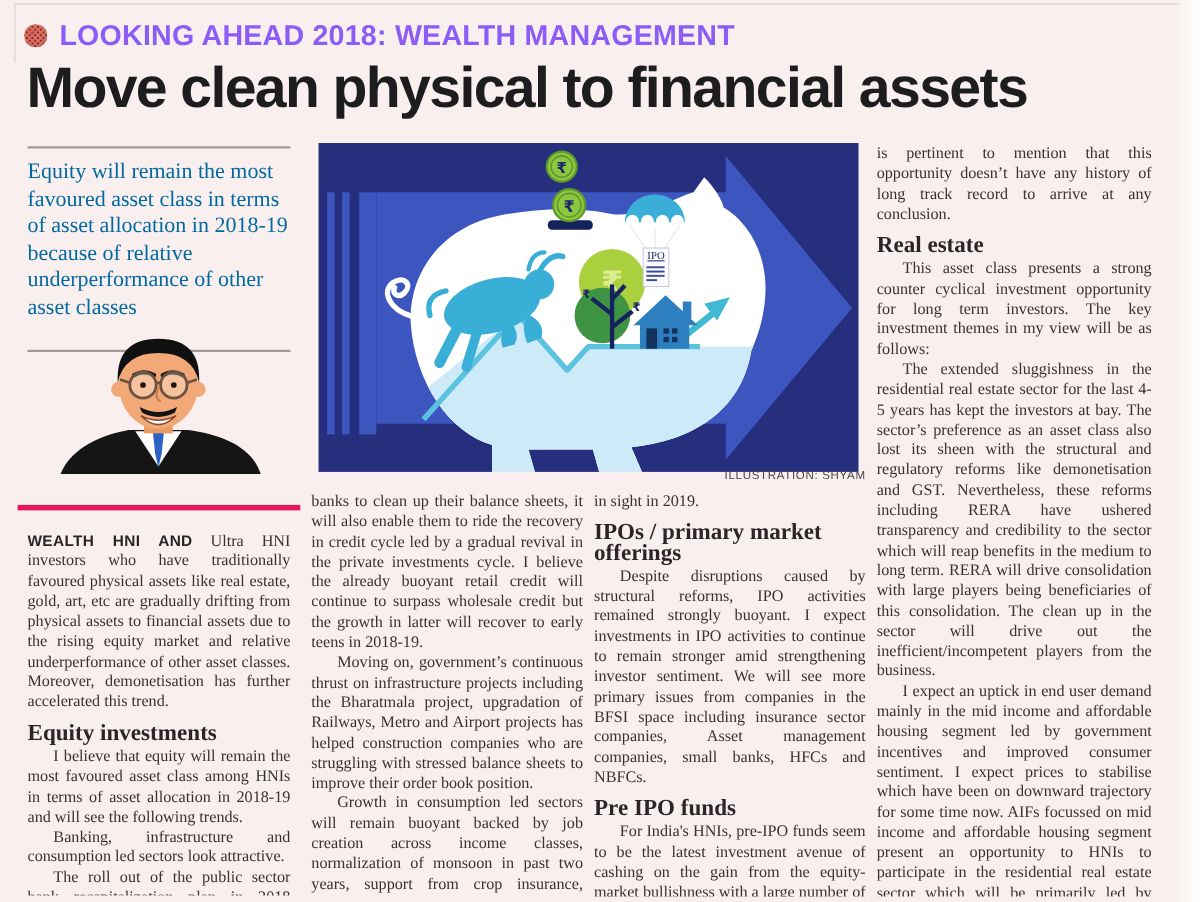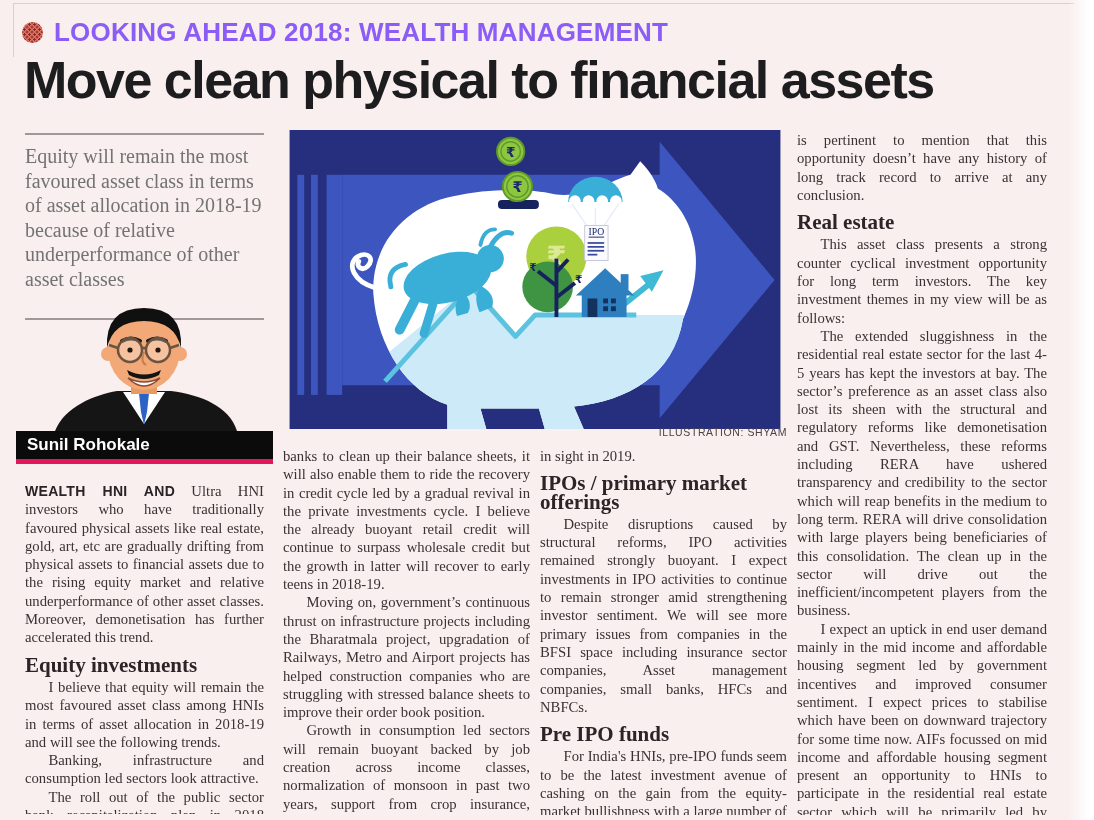--- a/index.html
+++ b/index.html
@@ -24,21 +24,21 @@
     background-color:#df7468; }
   .kicker-text{ font-family:"Liberation Sans", sans-serif; font-weight:700;
     font-size:26px; letter-spacing:0.2px; color:#8b5cf6; white-space:nowrap; }
   .headline{ position:absolute; left:24px; top:50px;
     font-family:"Liberation Sans", sans-serif; font-weight:700;
     font-size:52px; letter-spacing:-1.5px; color:#1d1c1e; white-space:nowrap; }
 
   
   .pullquote{ position:absolute; left:25px; top:133px; width:239px;
     border-top:2px solid #a2969a; border-bottom:2px solid #a2969a;
-    padding:9px 0 27px; font-size:20px; line-height:24.5px; color:#737373; }
+    padding:9px 0 27px; font-size:20px; line-height:24.5px; color:#0369a1; }
   .photo{ position:absolute; left:25px; top:302px; width:239px; height:129px; }
   .namebar{ position:absolute; left:16px; top:431px; width:257px; height:28px;
     background:#0c0b0b; color:#ffffff; font-family:"Liberation Sans", sans-serif;
     font-weight:700; font-size:17px; line-height:28px; padding-left:11px; }
   .namebar-accent{ position:absolute; left:16px; top:459px; width:257px; height:5px; background:#e4175c; }
 
   
   .col{ position:absolute; text-align:justify; font-size:14.7px; line-height:18.3px;
     color:#3b3134; overflow:hidden; }
   .col p{ margin:0; text-indent:1.6em; }
@@ -91,23 +91,20 @@
         <circle cx="105" cy="48" r="12" fill="rgba(255,255,255,0.3)" stroke="#6b5340" stroke-width="2.5"></circle>
         <circle cx="133" cy="48" r="12" fill="rgba(255,255,255,0.3)" stroke="#6b5340" stroke-width="2.5"></circle>
         <path d="M117,46 L121,46 M93,46 L84,43 M145,46 L154,43" stroke="#6b5340" stroke-width="2.5" fill="none"></path>
       </g>
       <circle cx="105" cy="48" r="2.6" fill="#20160f"></circle>
       <circle cx="133" cy="48" r="2.6" fill="#20160f"></circle>
       <path d="M119,50 Q115,60 121,63" stroke="#c97f4e" stroke-width="2" fill="none"></path>
       <path d="M102,68 Q119,77 136,68 L134,73 Q119,81 104,73 Z" fill="#141414"></path>
       <path d="M103,76 Q119,92 135,76 Q119,84 103,76 Z" fill="#ffffff" stroke="#8a4a33" stroke-width="1.4"></path>
     </svg>
-  </div>
-  <div class="namebar">
-    <span>Sunil Rohokale</span>
   </div>
   <div class="namebar-accent"></div>
 
   <div class="col" id="col1-body">
     <p class="noindent"><span class="lead-bold">WEALTH HNI AND</span><span> Ultra HNI investors who have traditionally favoured physical assets like real estate, gold, art, etc are gradually drifting from physical assets to financial assets due to the rising equity market and relative underperformance of other asset classes. Moreover, demonetisation has further accelerated this trend.</span></p>
     <h3>Equity investments</h3>
     <p>I believe that equity will remain the most favoured asset class among HNIs in terms of asset allocation in 2018-19 and will see the following trends.</p>
     <p>Banking, infrastructure and consumption led sectors look attractive.</p>
     <p>The roll out of the public sector bank recapitalization plan in 2018 should ultimately spur the credit offtake to corporate entities and MSMEs. Whilst this will facilitate</p>
   </div>

